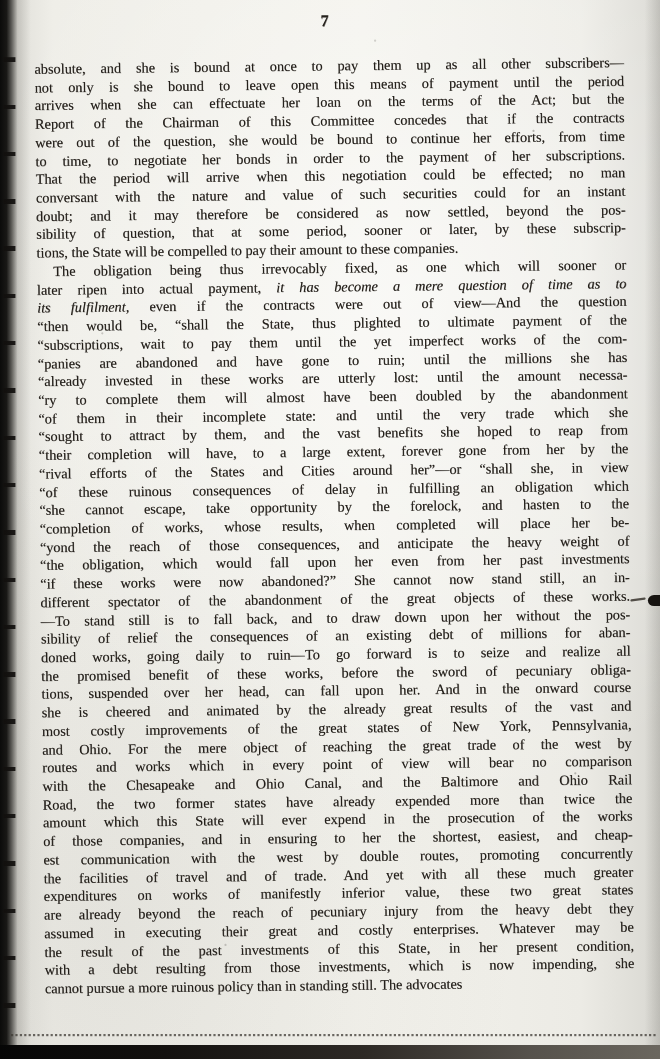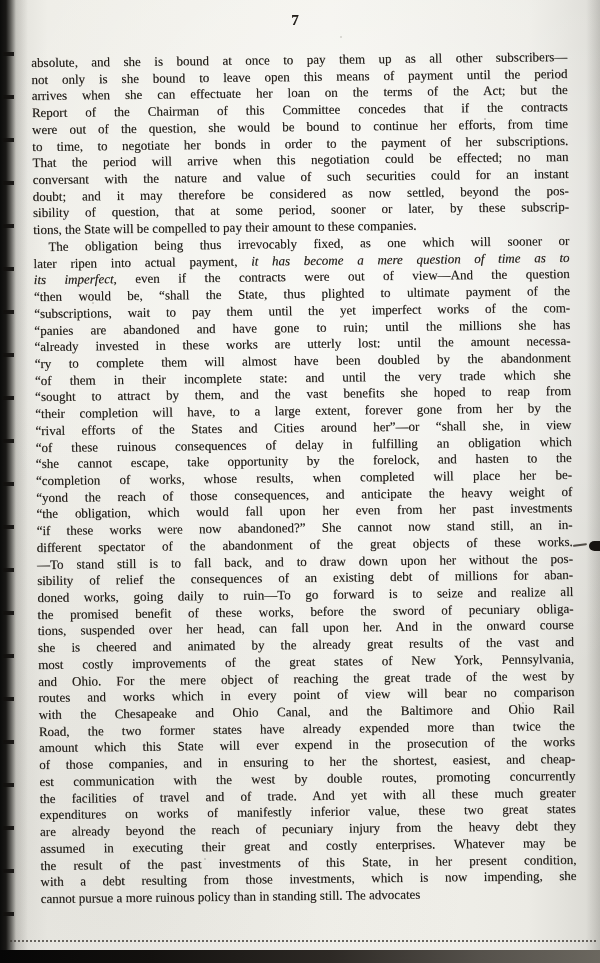--- a/index.html
+++ b/index.html
@@ -97,21 +97,21 @@
         <div class="line"><span>to time, to negotiate her bonds in order to the payment of her subscriptions.</span></div>
         <div class="line"><span>That the period will arrive when this negotiation could be effected; no man</span></div>
         <div class="line"><span>conversant with the nature and value of such securities could for an instant</span></div>
         <div class="line"><span>doubt; and it may therefore be considered as now settled, beyond the pos-</span></div>
         <div class="line"><span>sibility of question, that at some period, sooner or later, by these subscrip-</span></div>
         <div class="line line-last"><span>tions, the State will be compelled to pay their amount to these companies.</span></div>
       </div>
       <div class="paragraph indent">
         <div class="line"><span>The obligation being thus irrevocably fixed, as one which will sooner or</span></div>
         <div class="line"><span>later ripen into actual payment, </span><span class="italic">it has become a mere question of time as to</span></div>
-        <div class="line"><span class="italic">its imperfect,</span><span> even if the contracts were out of view—And the question</span></div>
+        <div class="line"><span class="italic">its fulfilment,</span><span> even if the contracts were out of view—And the question</span></div>
         <div class="line"><span>“then would be, “shall the State, thus plighted to ultimate payment of the</span></div>
         <div class="line"><span>“subscriptions, wait to pay them until the yet imperfect works of the com-</span></div>
         <div class="line"><span>“panies are abandoned and have gone to ruin; until the millions she has</span></div>
         <div class="line"><span>“already invested in these works are utterly lost: until the amount necessa-</span></div>
         <div class="line"><span>“ry to complete them will almost have been doubled by the abandonment</span></div>
         <div class="line"><span>“of them in their incomplete state: and until the very trade which she</span></div>
         <div class="line"><span>“sought to attract by them, and the vast benefits she hoped to reap from</span></div>
         <div class="line"><span>“their completion will have, to a large extent, forever gone from her by the</span></div>
         <div class="line"><span>“rival efforts of the States and Cities around her”—or “shall she, in view</span></div>
         <div class="line"><span>“of these ruinous consequences of delay in fulfilling an obligation which</span></div>

